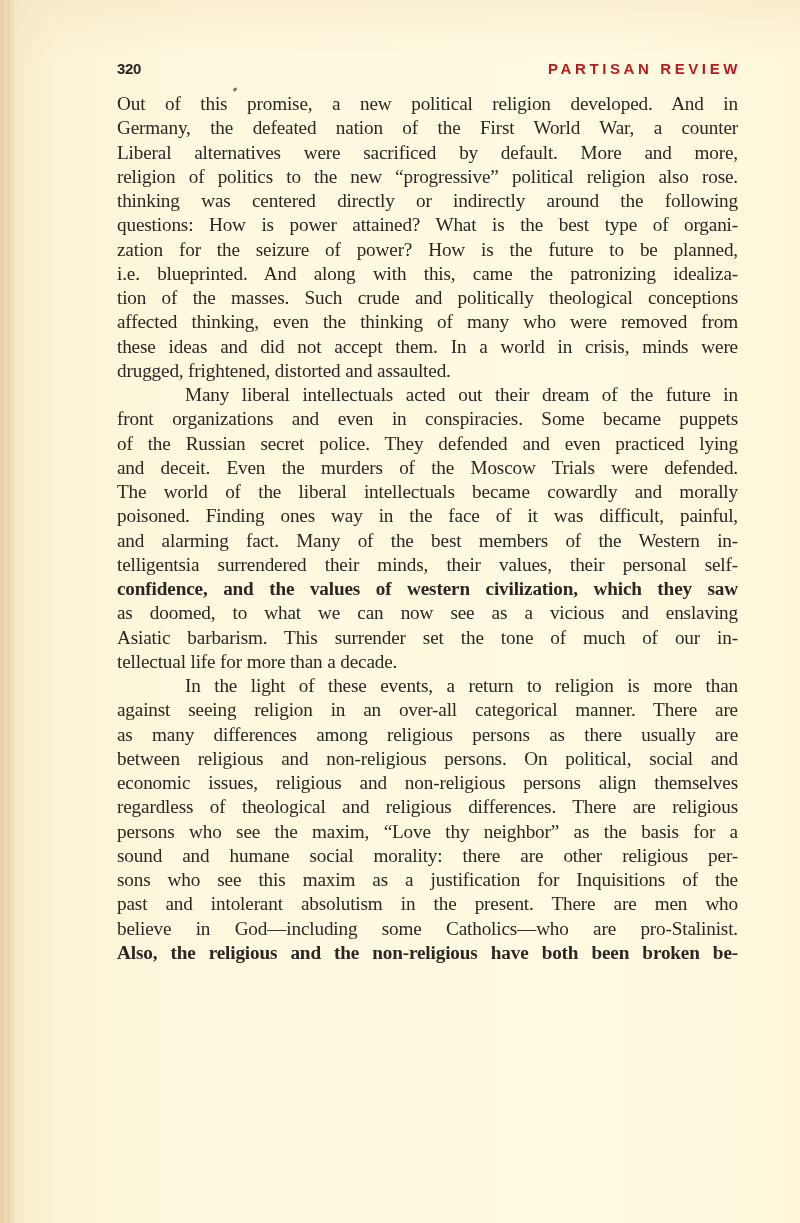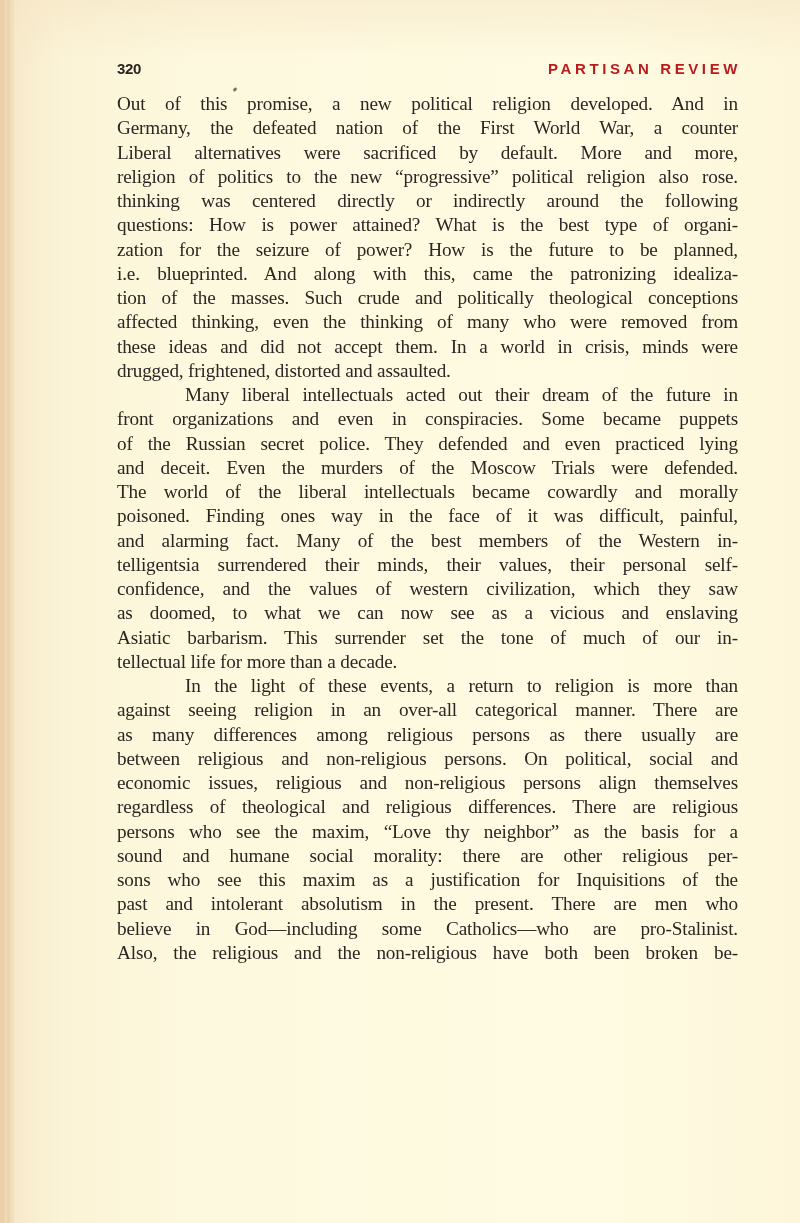--- a/index.html
+++ b/index.html
@@ -139,29 +139,29 @@
     <span class="line"><span class="line-inner" style="text-align-last: justify;">these ideas and did not accept them. In a world in crisis, minds were</span></span>
     <span class="line last"><span class="line-inner">drugged, frightened, distorted and assaulted.</span></span>
     <span class="line indent"><span class="line-inner" style="text-align-last: justify;">Many liberal intellectuals acted out their dream of the future in</span></span>
     <span class="line"><span class="line-inner" style="text-align-last: justify;">front organizations and even in conspiracies. Some became puppets</span></span>
     <span class="line"><span class="line-inner" style="text-align-last: justify;">of the Russian secret police. They defended and even practiced lying</span></span>
     <span class="line"><span class="line-inner" style="text-align-last: justify;">and deceit. Even the murders of the Moscow Trials were defended.</span></span>
     <span class="line"><span class="line-inner" style="text-align-last: justify;">The world of the liberal intellectuals became cowardly and morally</span></span>
     <span class="line"><span class="line-inner" style="text-align-last: justify;">poisoned. Finding ones way in the face of it was difficult, painful,</span></span>
     <span class="line"><span class="line-inner" style="text-align-last: justify;">and alarming fact. Many of the best members of the Western in-</span></span>
     <span class="line"><span class="line-inner" style="text-align-last: justify;">telligentsia surrendered their minds, their values, their personal self-</span></span>
-    <span class="line"><span class="line-inner" style="text-align-last: justify;">confidence, and the values of western civilization, which they saw</span></span>
+    <span class="line"><span class="line-inner" style="text-align-last: justify; font-weight: bold;">confidence, and the values of western civilization, which they saw</span></span>
     <span class="line"><span class="line-inner" style="text-align-last: justify;">as doomed, to what we can now see as a vicious and enslaving</span></span>
     <span class="line"><span class="line-inner" style="text-align-last: justify;">Asiatic barbarism. This surrender set the tone of much of our in-</span></span>
     <span class="line last"><span class="line-inner">tellectual life for more than a decade.</span></span>
     <span class="line indent"><span class="line-inner" style="text-align-last: justify;">In the light of these events, a return to religion is more than</span></span>
     <span class="line"><span class="line-inner" style="text-align-last: justify;">against seeing religion in an over-all categorical manner. There are</span></span>
     <span class="line"><span class="line-inner" style="text-align-last: justify;">as many differences among religious persons as there usually are</span></span>
     <span class="line"><span class="line-inner" style="text-align-last: justify;">between religious and non-religious persons. On political, social and</span></span>
     <span class="line"><span class="line-inner" style="text-align-last: justify;">economic issues, religious and non-religious persons align themselves</span></span>
     <span class="line"><span class="line-inner" style="text-align-last: justify;">regardless of theological and religious differences. There are religious</span></span>
     <span class="line"><span class="line-inner" style="text-align-last: justify;">persons who see the maxim, “Love thy neighbor” as the basis for a</span></span>
     <span class="line"><span class="line-inner" style="text-align-last: justify;">sound and humane social morality: there are other religious per-</span></span>
     <span class="line"><span class="line-inner" style="text-align-last: justify;">sons who see this maxim as a justification for Inquisitions of the</span></span>
     <span class="line"><span class="line-inner" style="text-align-last: justify;">past and intolerant absolutism in the present. There are men who</span></span>
     <span class="line"><span class="line-inner" style="text-align-last: justify;">believe in God—including some Catholics—who are pro-Stalinist.</span></span>
-    <span class="line"><span class="line-inner" style="text-align-last: justify;">Also, the religious and the non-religious have both been broken be-</span></span>
+    <span class="line"><span class="line-inner" style="text-align-last: justify; font-weight: bold;">Also, the religious and the non-religious have both been broken be-</span></span>
   </div>
 
 </body></html>

